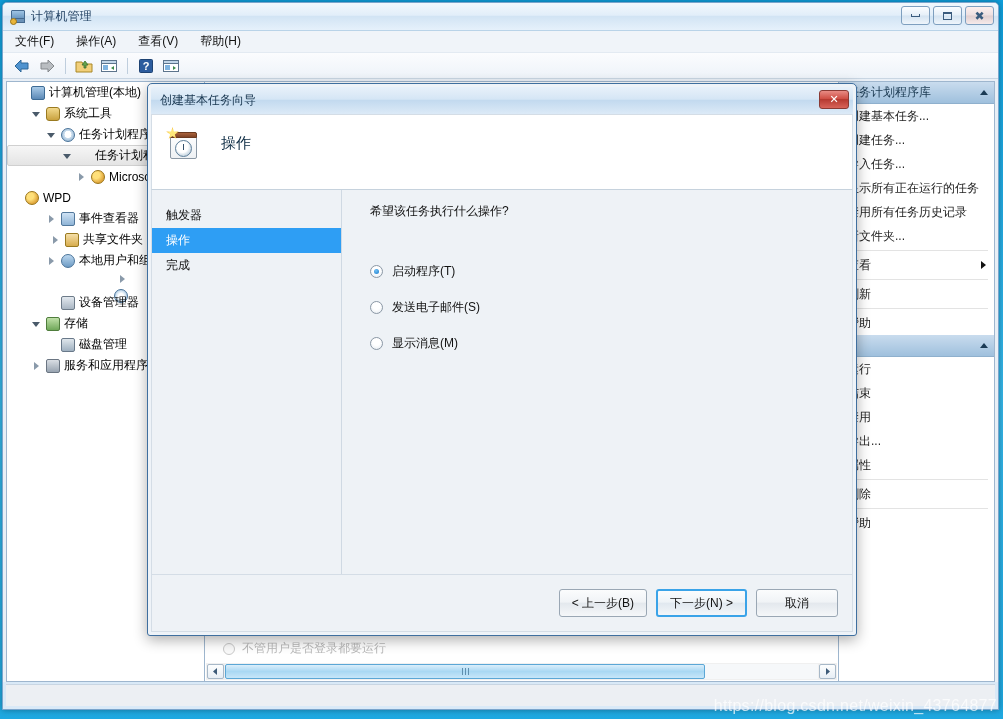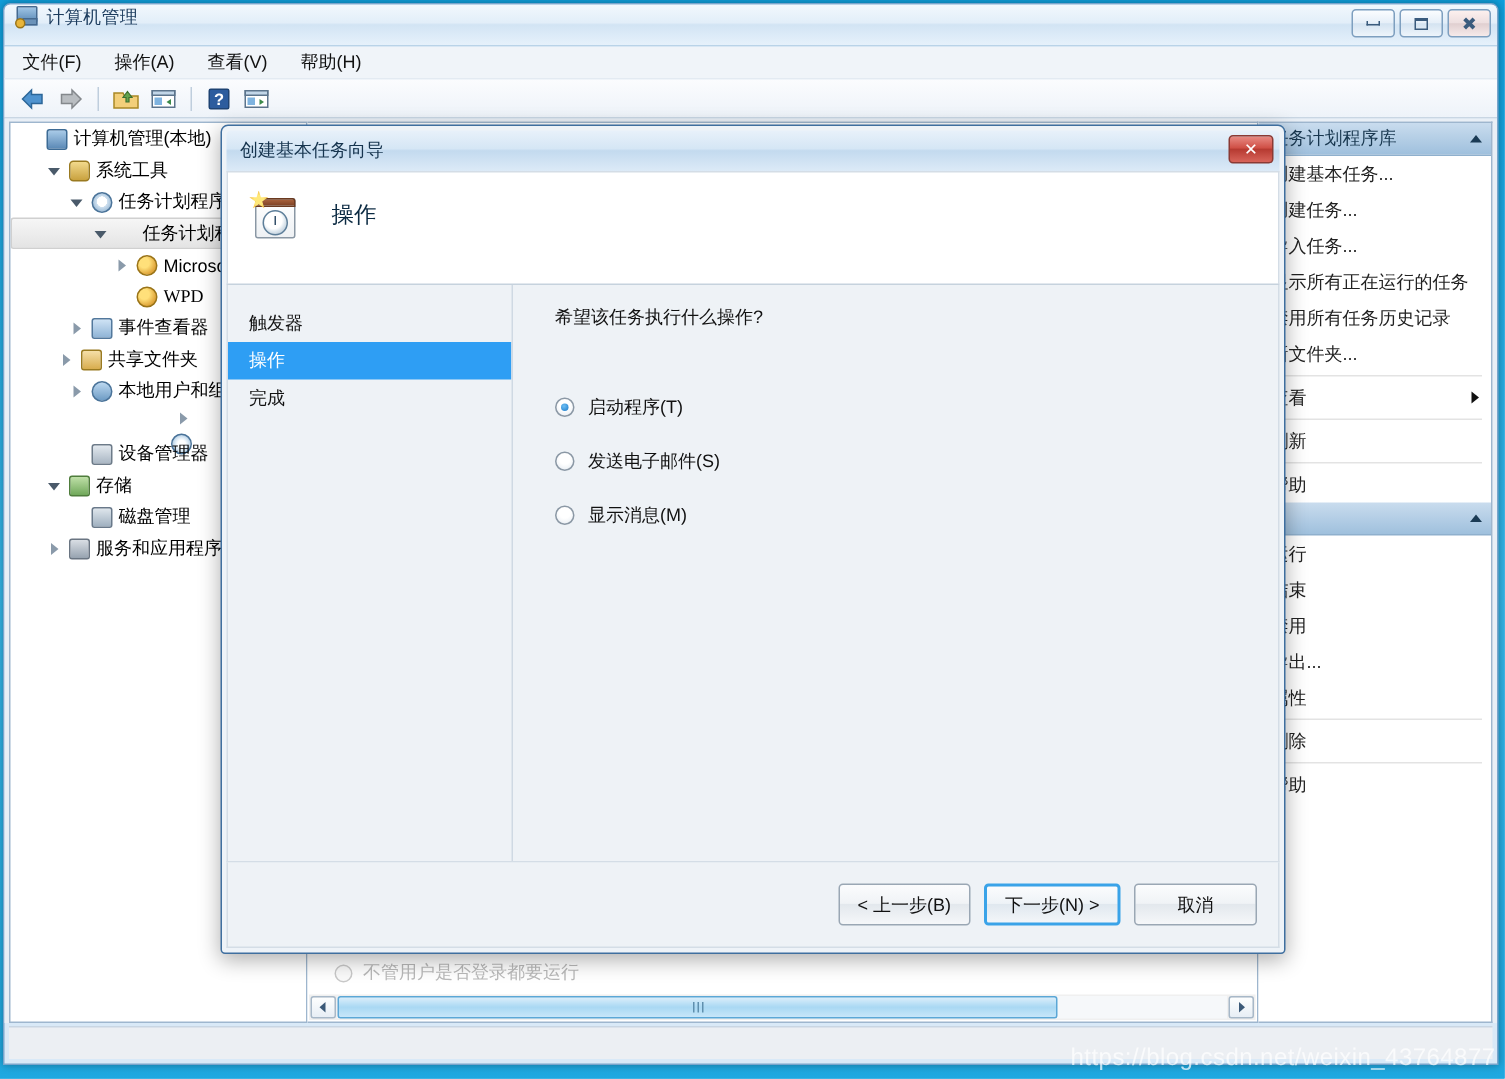--- a/index.html
+++ b/index.html
@@ -30,21 +30,21 @@
     display: flex; flex-direction: column;
   }
 
   
   #titlebar {
     height: 28px; flex: 0 0 28px;
     position: relative;
     background: linear-gradient(180deg,#f2f8fd 0%, #e2eef9 45%, #d2e4f4 50%, #e6f1fb 100%);
     border-radius: 4px 4px 0 0;
     border-bottom: 1px solid #b9d3e8;
-    display: flex; 
+    display: flex; align-items: center;
   }
   #titlebar .app-icon {
     width: 16px; height: 16px; margin: 0 5px 0 7px;
     position: relative; flex: 0 0 16px;
   }
   .monitor-ico {
     width: 14px; height: 11px;
     background: linear-gradient(180deg,#9fc4e4,#5e8cb8);
     border: 1px solid #45698f;
     border-radius: 1px;
@@ -517,37 +517,37 @@
             </div>
             <div class="tree-row" style="padding-left: 66px;">
               <span class="tw">
                 <span class="tri-closed"></span>
               </span>
               <span class="ti">
                 <span class="ico-sq ico-clock-y"></span>
               </span>
               <span class="tl">Microsoft</span>
             </div>
-            <div class="tree-row" style="padding-left: 66px; font-family: Liberation Serif, serif;">
+            <div class="tree-row" style="">
               <span class="tw"></span>
               <span class="ti">
                 <span class="ico-sq ico-clock-y"></span>
               </span>
               <span class="tl">WPD</span>
             </div>
             <div class="tree-row" style="padding-left: 36px;">
               <span class="tw">
                 <span class="tri-closed"></span>
               </span>
               <span class="ti">
                 <span class="ico-sq ico-event"></span>
               </span>
               <span class="tl">事件查看器</span>
             </div>
-            <div class="tree-row" style="padding-left: 29px;">
+            <div class="tree-row" style="padding-left: 40px;">
               <span class="tw">
                 <span class="tri-closed"></span>
               </span>
               <span class="ti">
                 <span class="ico-sq ico-share"></span>
               </span>
               <span class="tl">共享文件夹</span>
             </div>
             <div class="tree-row" style="padding-left: 36px; align-items: center;">
               <span class="tw">

